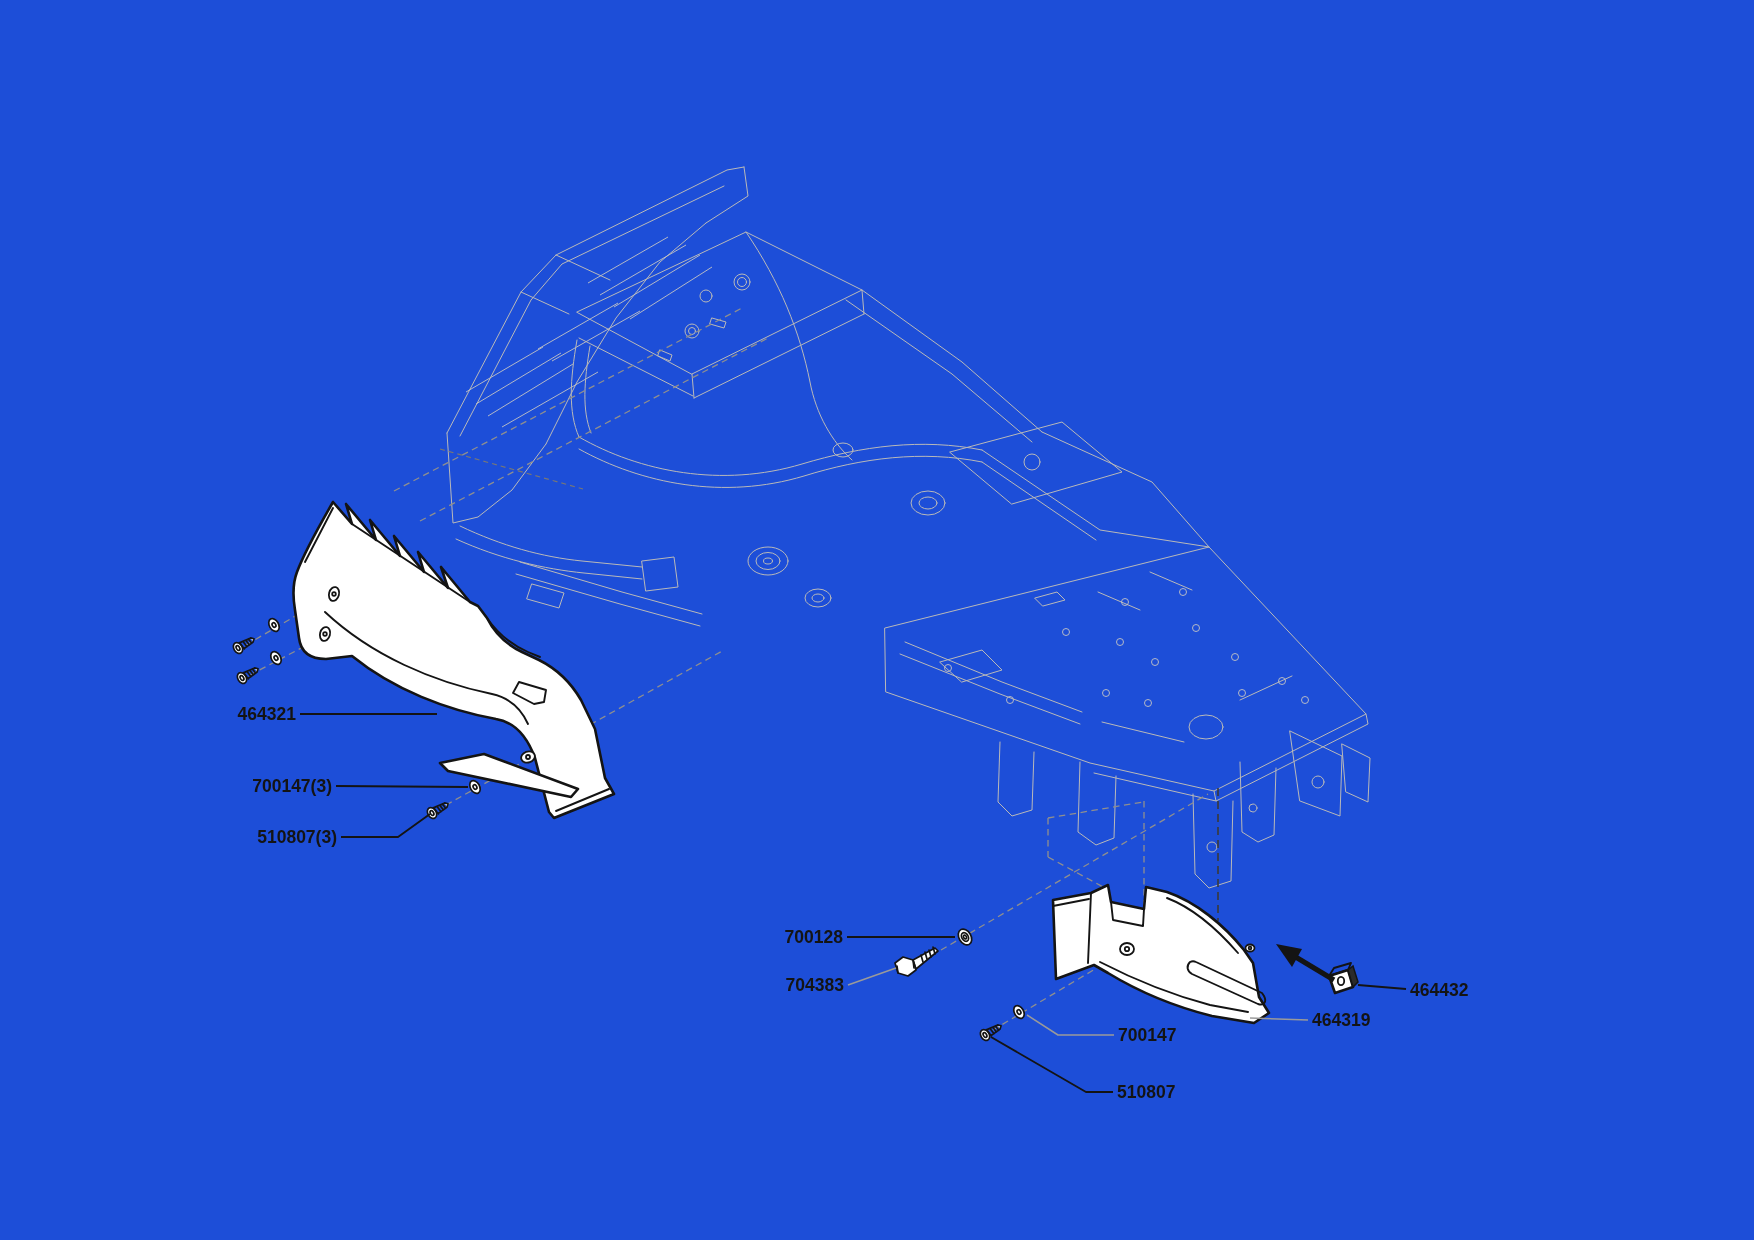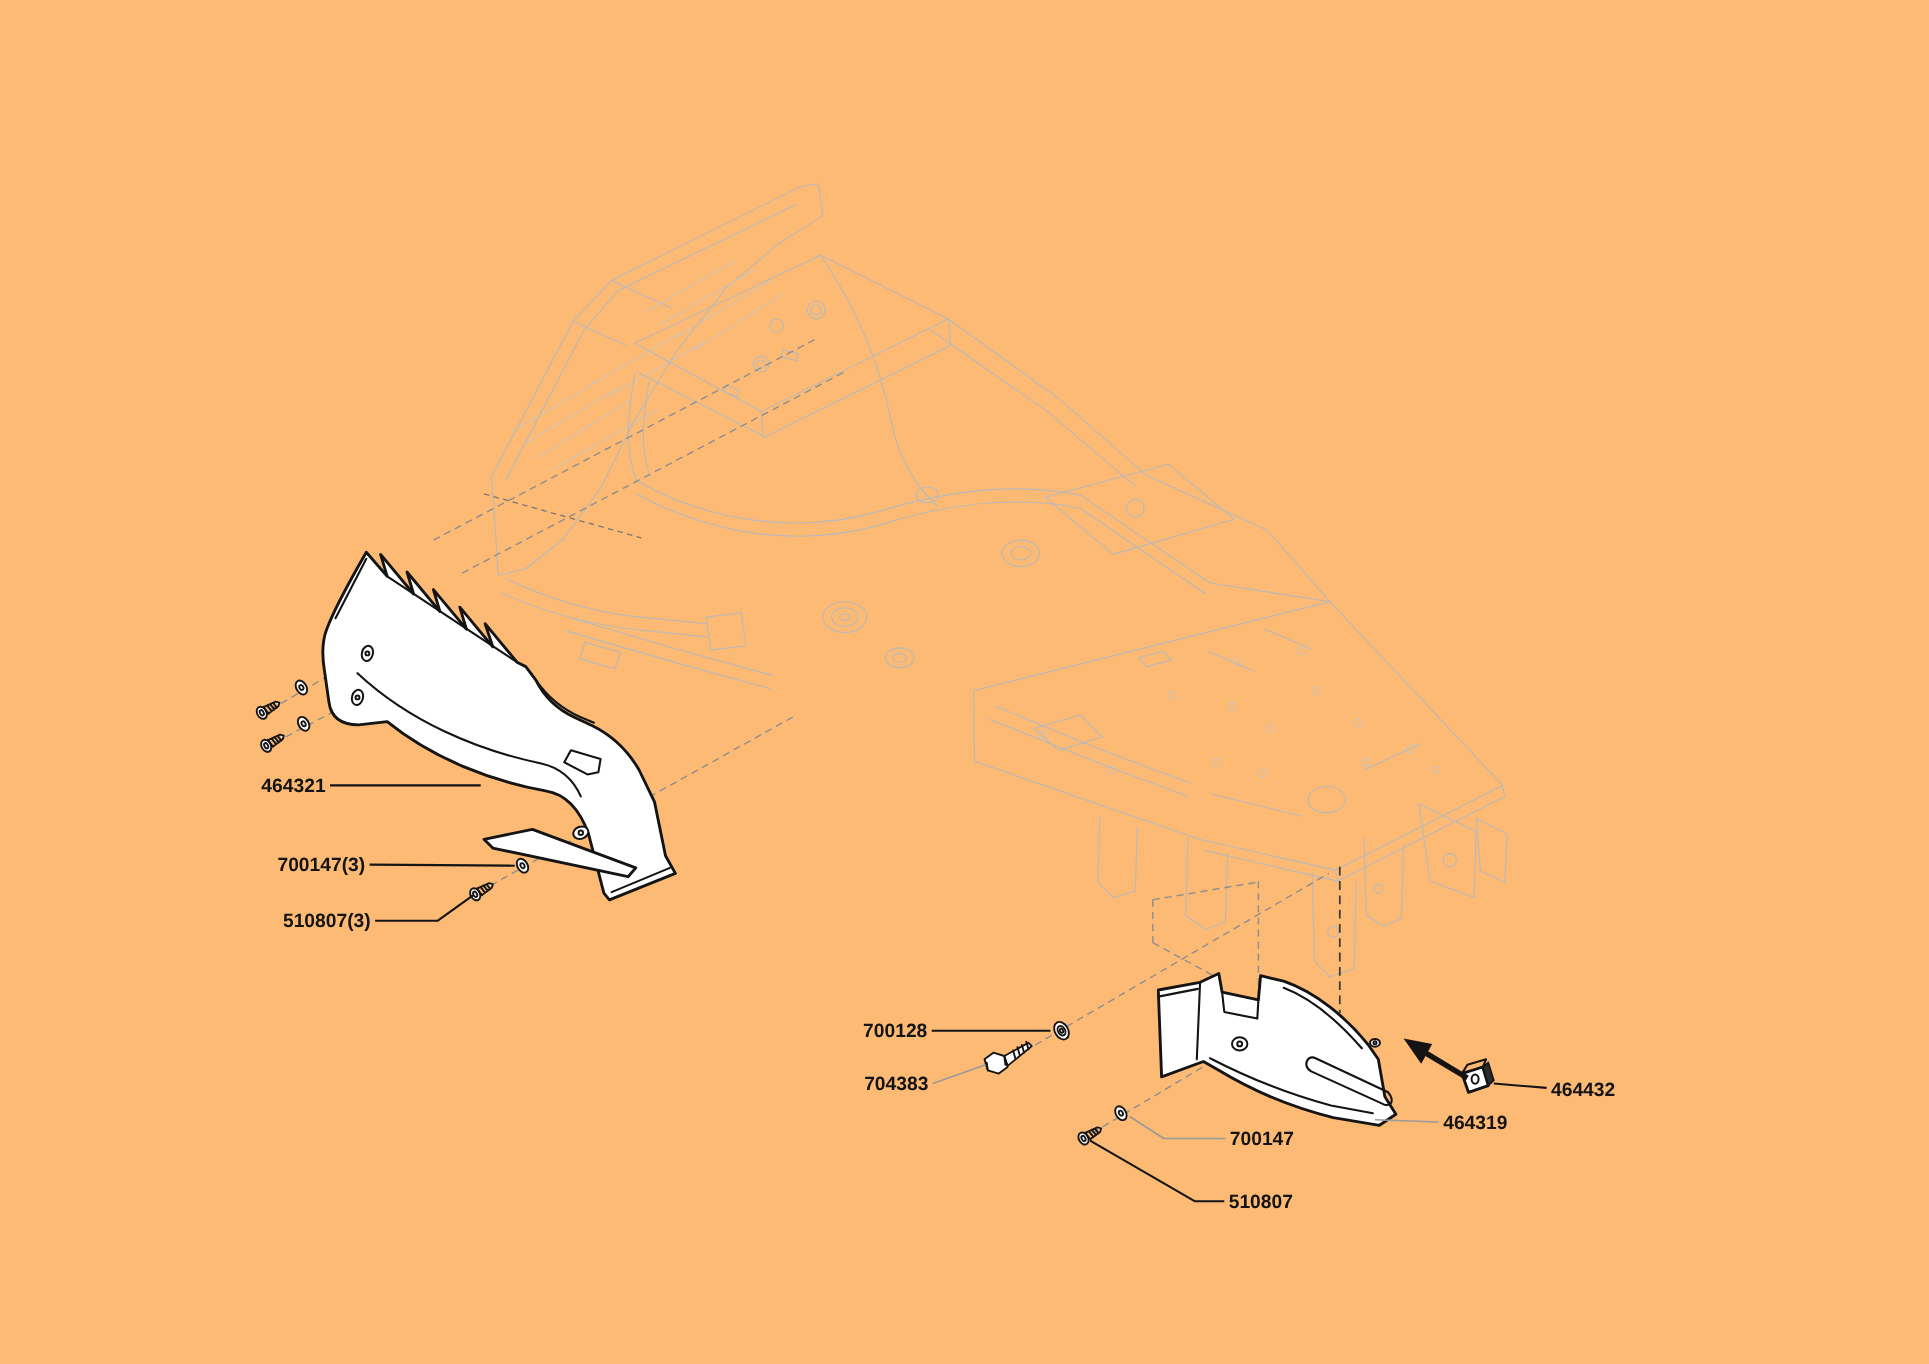--- a/index.html
+++ b/index.html
@@ -1,16 +1,16 @@
 <!DOCTYPE html>
 <html><head>
 <meta charset="utf-8">
 <style>
   html,body{margin:0;padding:0;background:#ffffff;}
-  .stage{position:relative;width:1754px;height:1240px;background:#fdba74;overflow:hidden;}
+  .stage{position:relative;width:1754px;height:1240px;background:#1d4ed8;overflow:hidden;}
   svg{display:block;}
   .frame{stroke:#b9b9b9;stroke-width:1;fill:none;stroke-linejoin:round;stroke-linecap:round;}
   .frame-thin{stroke:#c4c4c4;stroke-width:0.9;fill:none;}
   .part{stroke:#141414;stroke-width:2.6;fill:#ffffff;stroke-linejoin:round;stroke-linecap:round;}
   .part-line{stroke:#141414;stroke-width:1.9;fill:none;stroke-linejoin:round;stroke-linecap:round;}
   .part-hole{stroke:#141414;stroke-width:1.8;fill:#ffffff;}
   .fast{stroke:#141414;stroke-width:1.7;fill:#ffffff;stroke-linejoin:round;stroke-linecap:round;}
   .dash{stroke:#8f8f8f;stroke-width:1.3;fill:none;stroke-dasharray:6.5 4.5;}
   .dash-dark{stroke:#3a3a3a;stroke-width:1.6;fill:none;stroke-dasharray:8 5;}
   .dash-mid{stroke:#777;stroke-width:1.2;fill:none;stroke-dasharray:5 4;}

